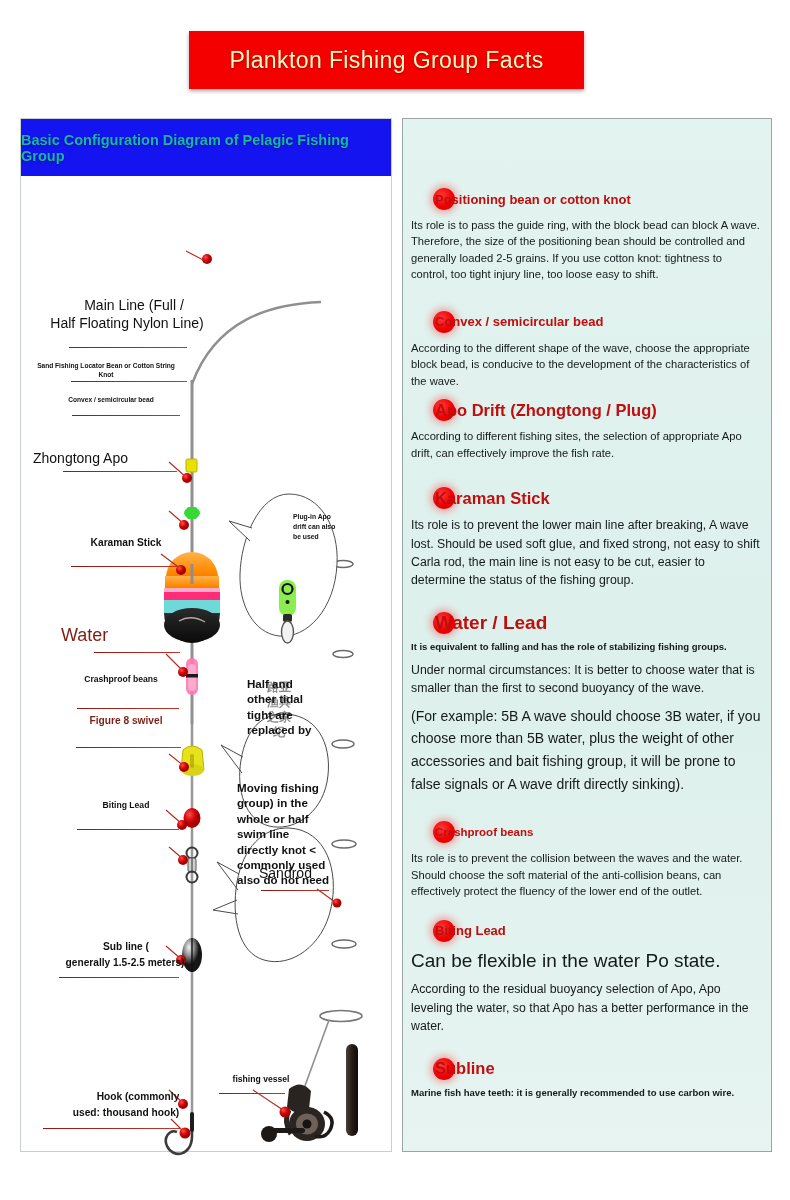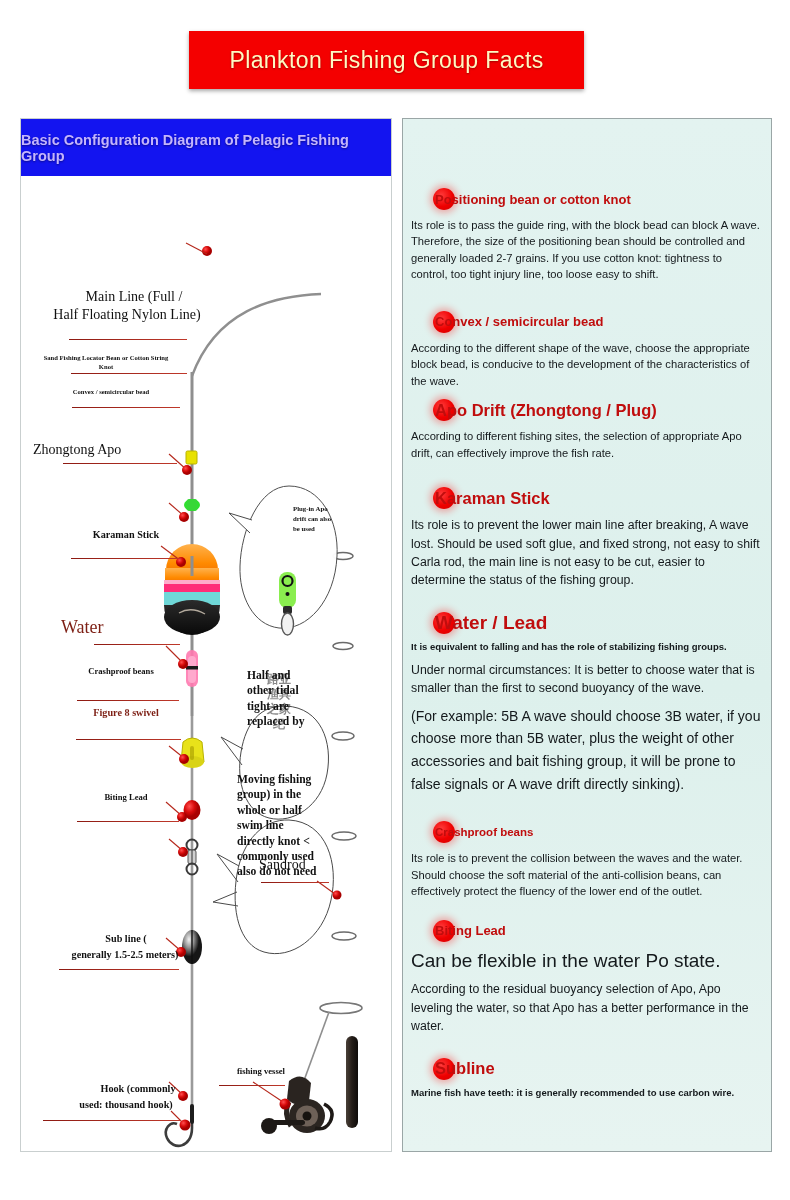--- a/index.html
+++ b/index.html
@@ -25,21 +25,21 @@
   }
 
   
   .panel{ position:absolute; border:1px solid #9aa6a6; }
   #left-panel{ left:20px; top:118px; width:372px; height:1034px; background:#ffffff; border-color:#c9cfcf;}
   #right-panel{ left:402px; top:118px; width:370px; height:1034px;
                 background:linear-gradient(180deg,#e3f3f0 0%, #ddf0ec 55%, #e7f4f1 100%); }
 
   .panel-head{ position:absolute; left:0; top:0; width:100%; display:flex; align-items:center; justify-content:center; }
   #left-head{ height:57px; background:#1314f0; }
-  #left-head .txt{ color:#c4b5fd; font-size:14.5px; font-weight:600; text-shadow:0 1px 2px rgba(0,0,0,.4); }
+  #left-head .txt{ color:#14b8a6; font-size:14.5px; font-weight:600; text-shadow:0 1px 2px rgba(0,0,0,.4); }
   #right-head{ height:57px; background:#000000; }
   #right-head .txt{ color:#ffffff; font-size:11.5px; font-weight:600; }
 
   
   #right-body{ position:absolute; left:0; top:57px; width:100%; height:977px; padding:6px 10px 0 8px; }
   .sect{ position:relative; }
   .sect-head{ position:relative; display:flex; align-items:center; min-height:22px; padding-left:24px; }
   .bullet{
     position:absolute; left:22px; width:22px; height:22px; border-radius:50%;
     background:radial-gradient(circle at 38% 34%, #ff3b3b 0%, #ee0000 55%, #d40000 100%);
@@ -51,21 +51,21 @@
   .t-lg{ font-size:16.5px; font-weight:600; }
   .t-xl{ font-size:19px; font-weight:600; }
   .body-txt{ color:#14191c; margin:7px 0 0 0; }
   .b-xs{ font-size:9.5px; line-height:1.35; font-weight:600; }
   .b-sm{ font-size:11.2px; line-height:1.47; }
   .b-md{ font-size:12.3px; line-height:1.50; }
   .b-lg{ font-size:14px; line-height:1.62; }
   .b-xlead{ font-size:19px; line-height:1.30; font-weight:400; color:#14191c;}
 
   
-  #diagram{ position:absolute; left:0; top:57px; width:372px; height:977px;font-family:Liberation Serif, serif; }
+  #diagram{ position:absolute; left:0; top:65px; width:372px; height:977px; }
   #diagram svg{ display:block; }
   .lbl{ position:absolute; color:#111; text-align:center; line-height:1.3; }
   .lbl.red{ color:#7d1f14; }
   .l-xs{ font-size:6.6px; font-weight:700; }
   .l-s{ font-size:8.6px; font-weight:700; }
   .l-m{ font-size:10.2px; font-weight:700; }
   .l-l{ font-size:14px; font-weight:400; }
   .underline{ position:absolute; height:1px; background:linear-gradient(90deg,#8d1a12,#c0392b); }
   .callout-txt{ position:absolute; color:#111; }
   .c-xs{ font-size:6.8px; font-weight:700; line-height:1.45; }
@@ -316,21 +316,21 @@
   </div>
 </div>
 
 <div class="panel" id="right-panel">
   <div id="right-body">
       <div class="sect" style="margin-top: 6px;">
         <div class="sect-head">
           <span class="bullet"></span>
           <span class="sect-title t-md">Positioning bean or cotton knot</span>
         </div>
-        <p class="body-txt b-sm">Its role is to pass the guide ring, with the block bead can block A wave. Therefore, the size of the positioning bean should be controlled and generally loaded 2-7 grains. If you use cotton knot: tightness to control, too tight injury line, too loose easy to shift.</p>
+        <p class="body-txt b-sm">Its role is to pass the guide ring, with the block bead can block A wave. Therefore, the size of the positioning bean should be controlled and generally loaded 2-5 grains. If you use cotton knot: tightness to control, too tight injury line, too loose easy to shift.</p>
       </div>
       <div class="sect" style="margin-top: 28px;">
         <div class="sect-head">
           <span class="bullet"></span>
           <span class="sect-title t-md">Convex / semicircular bead</span>
         </div>
         <p class="body-txt b-sm">According to the different shape of the wave, choose the appropriate block bead, is conducive to the development of the characteristics of the wave.</p>
       </div>
       <div class="sect" style="margin-top: 10px;">
         <div class="sect-head">

